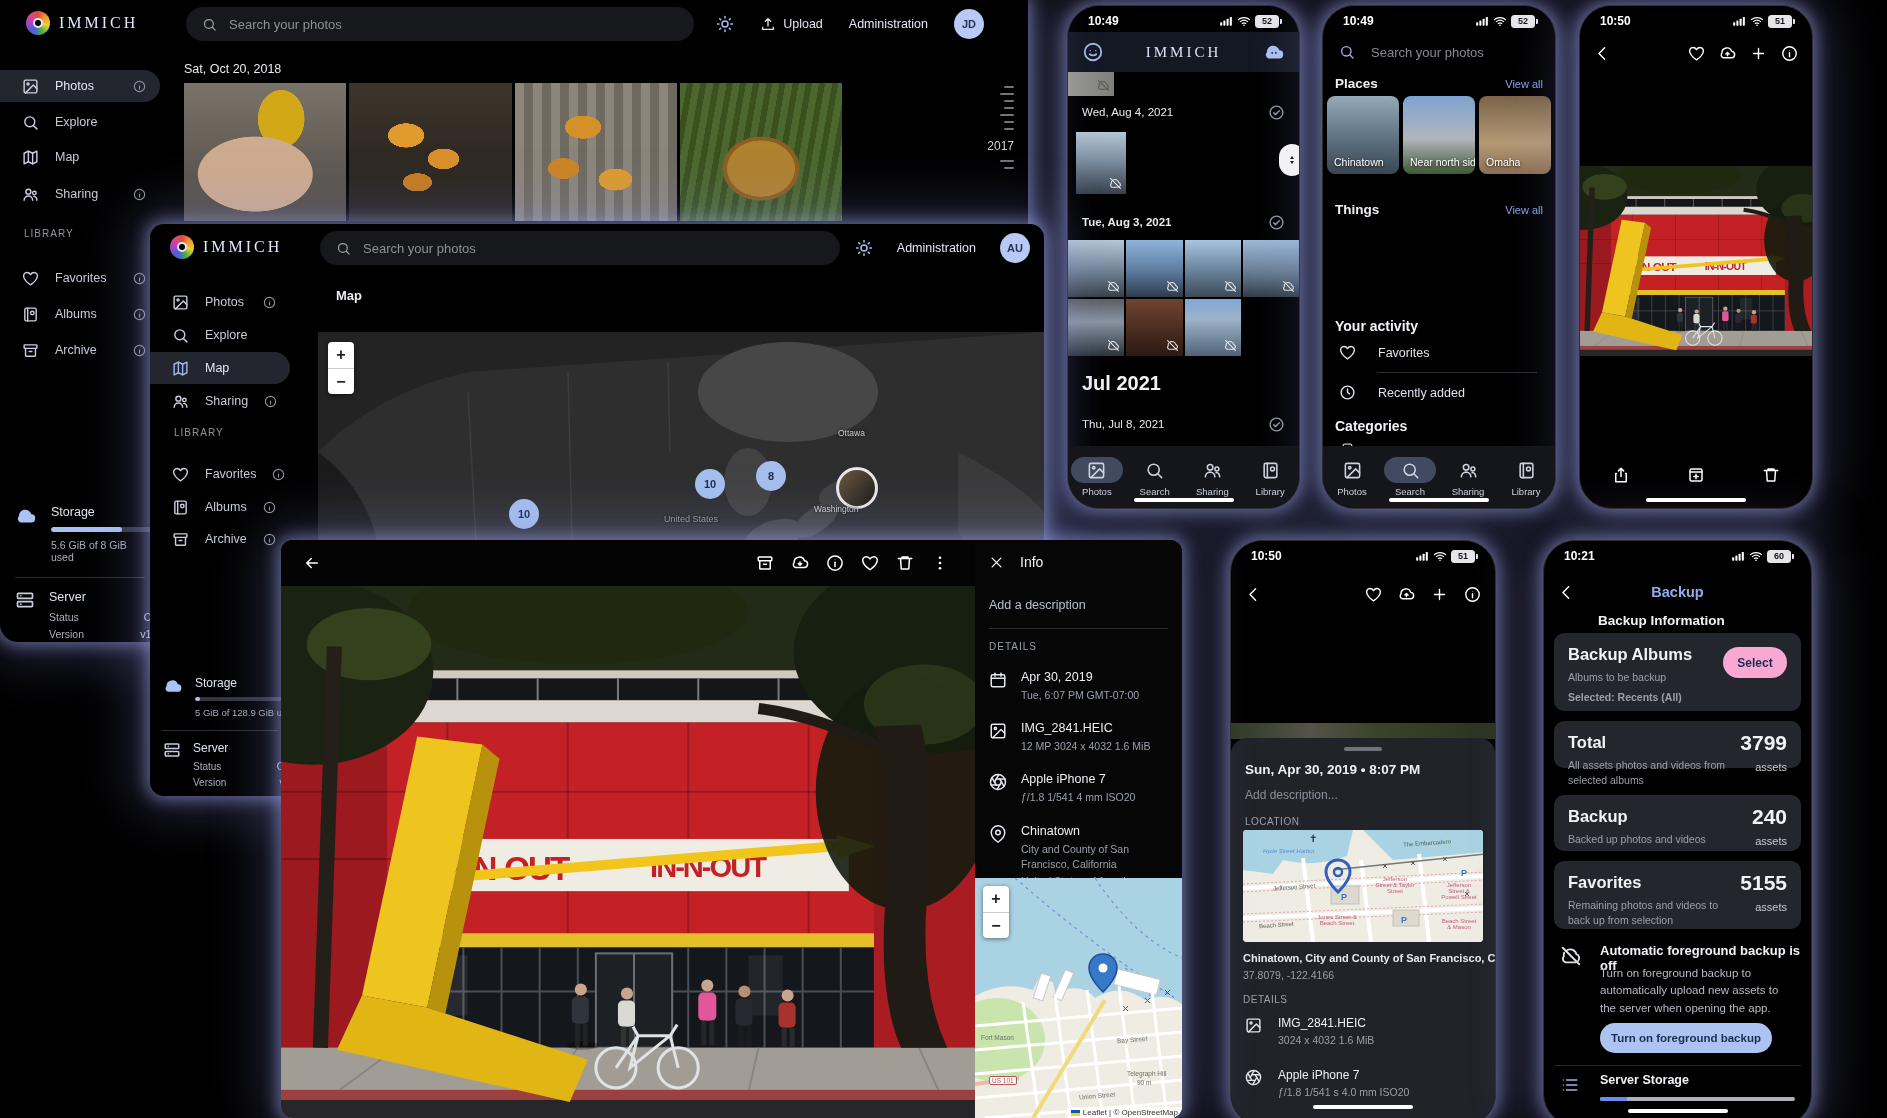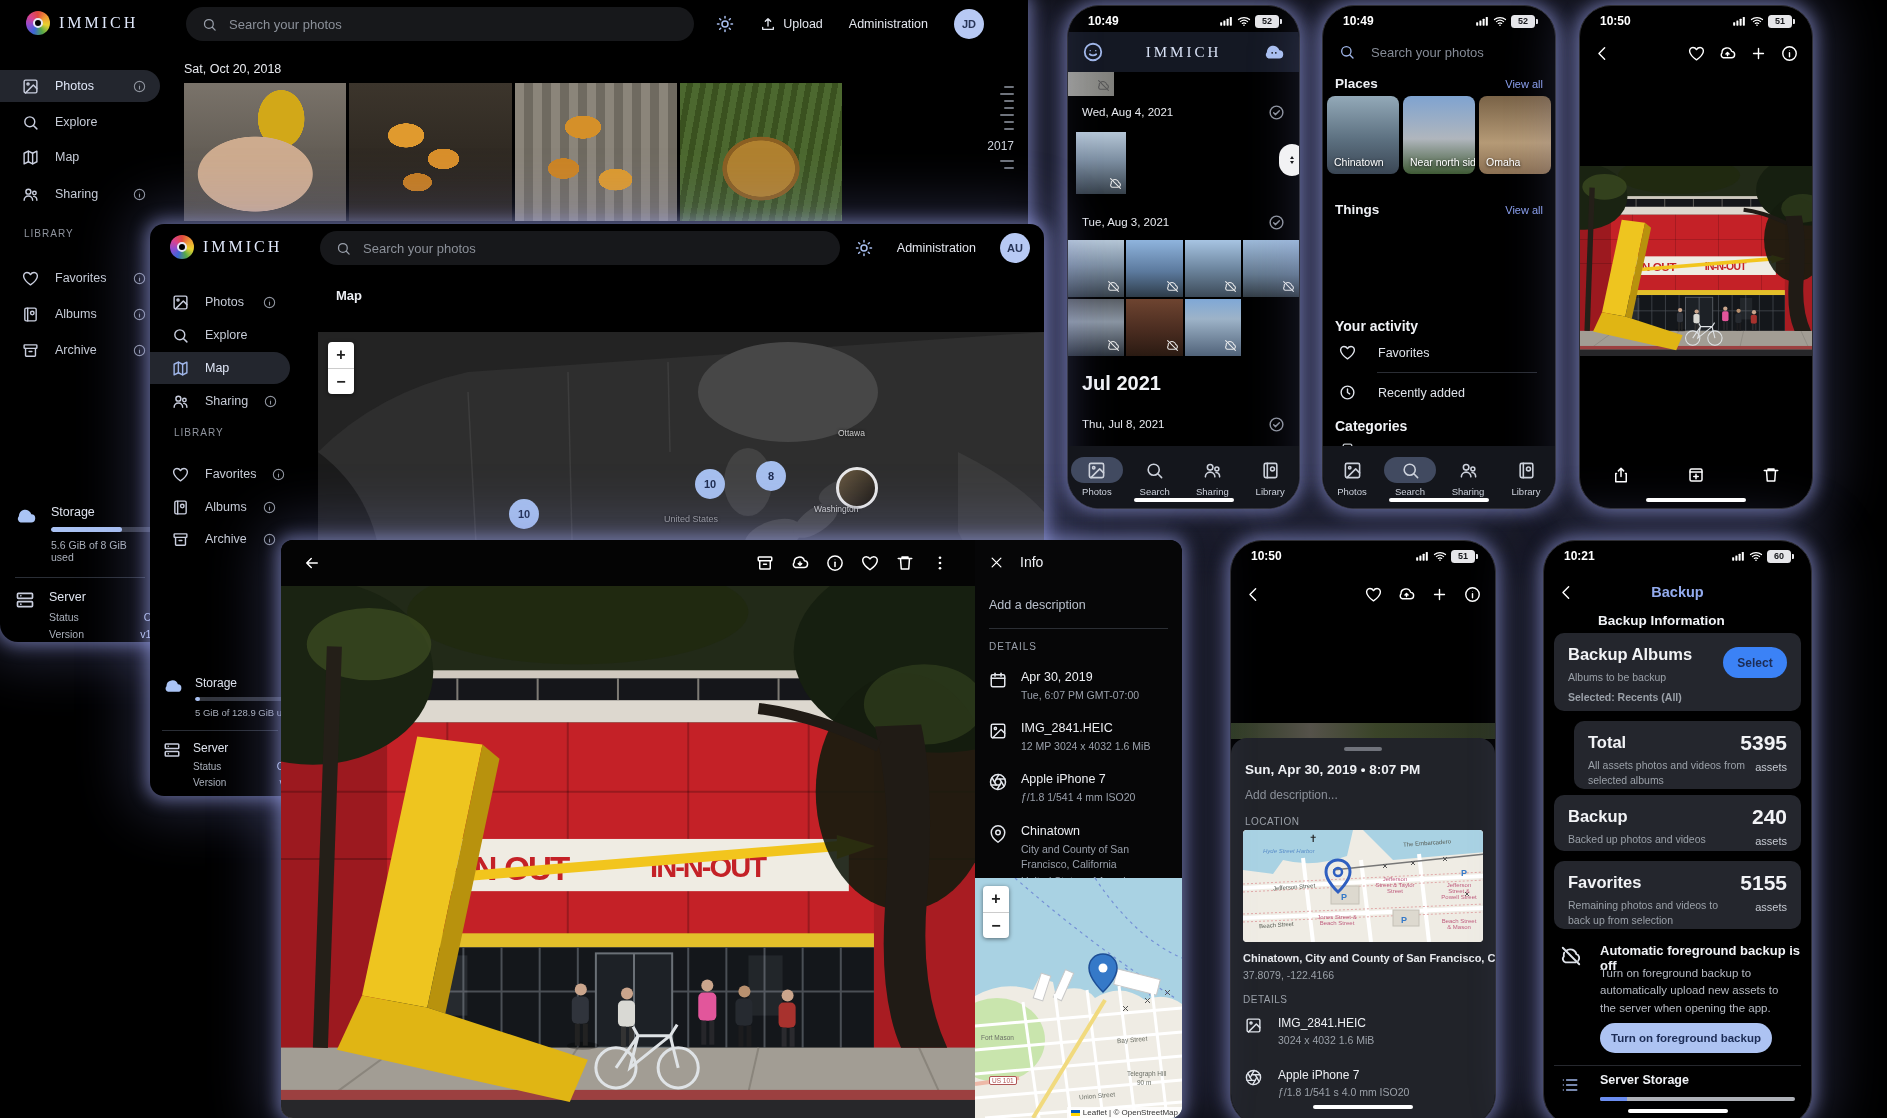--- a/index.html
+++ b/index.html
@@ -153,21 +153,21 @@
   #phE{left:1543px;top:540px;width:269px;height:586px;}
   #phE .ehead{position:absolute;left:0;right:0;top:36px;height:30px;display:flex;align-items:center;padding:0 14px;}
   #phE .ehead .ic{width:17px;height:17px;color:#fff;z-index:2;}
   #phE .ehead .t{position:absolute;left:0;right:0;text-align:center;font-size:14.5px;font-weight:600;color:#93abee;}
   .esec{position:absolute;left:14px;font-size:13.5px;font-weight:bold;color:#f0f2f6;}
   .ecard{position:absolute;left:10px;right:10px;background:#24262d;border-radius:10px;padding:12px 14px;}
   .ecard .bigt{font-size:16.5px;font-weight:bold;color:#f2f3f6;}
   .ecard .sub{font-size:10.5px;color:#9aa0a8;margin-top:6px;line-height:1.4;}
   .ecard .val{position:absolute;right:14px;top:10px;font-size:21px;font-weight:bold;color:#f2f3f6;}
   .ecard .unit{position:absolute;right:14px;top:40px;font-size:11px;color:#c6cad2;}
-  .selbtn{position:absolute;right:14px;top:14px;width:64px;height:31px;border-radius:16px;background:#3b82f6;color:#1c2c55;font-size:12px;font-weight:600;display:flex;align-items:center;justify-content:center;}
+  .selbtn{position:absolute;right:14px;top:14px;width:64px;height:31px;border-radius:16px;background:#f9a8d4;color:#1c2c55;font-size:12px;font-weight:600;display:flex;align-items:center;justify-content:center;}
   .bluelink{color:#8ba6f0;font-weight:600;}
   .fgbtn{position:absolute;left:56px;width:172px;height:30px;border-radius:15px;background:#adc3f2;color:#1c2c55;font-size:11.5px;font-weight:600;display:flex;align-items:center;justify-content:center;}
   .ebar{position:absolute;left:56px;right:16px;height:4px;border-radius:2px;background:#aeb1b8;overflow:hidden;}
   .ebar i{display:block;height:100%;width:14%;background:#6b8df0;}
 </style>
 </head>
 <body>
 
 <svg width="0" height="0" style="position:absolute">
 <symbol id="innout" viewBox="0 0 700 530">
@@ -932,21 +932,21 @@
     <div class="scrollpill" style="top:138px;">
         <span class="ic">
           <svg viewBox="0 0 24 24">
             <g fill="currentColor" stroke="none">
               <path d="M12 4l-4 6h8z"></path>
               <path d="M12 20l-4-6h8z"></path>
             </g>
           </svg>
         </span>
       </div>
-    <div class="datehdr" style="top:210px;">Tue, Aug 3, 2021</div>
+    <div class="datehdr" style="top:210px;font-weight:bold;">Tue, Aug 3, 2021</div>
     <span class="ic chk" style="right:14px;top:208px;">
         <svg viewBox="0 0 24 24">
           <circle cx="12" cy="12" r="9"></circle>
           <path d="M8 12.5l2.5 2.5L16 9.5"></path>
         </svg>
       </span>
     <div class="agrid" style="top:234px;">
       <div class="acell c1">
           <span class="ic cloudoff-badge">
             <svg viewBox="0 0 24 24">
@@ -1454,23 +1454,23 @@
         </span>
       <span class="t">Backup</span>
     </div>
     <div class="esec" style="top:72px;padding-left:40px;">Backup Information</div>
     <div class="ecard" style="top:92px;height:78px;">
       <div class="bigt">Backup Albums</div>
       <div class="selbtn">Select</div>
       <div class="sub">Albums to be backup</div>
       <div class="sub bluelink" style="margin-top:5px;">Selected: Recents (All)</div>
     </div>
-    <div class="ecard" style="top:180px;height:68px;margin-left:20px;">
+    <div class="ecard" style="top:180px;height:47px;">
       <div class="bigt">Total</div>
-      <div class="val">5395</div>
+      <div class="val">3799</div>
       <div class="sub" style="width:160px;">All assets photos and videos from selected albums</div>
       <div class="unit">assets</div>
     </div>
     <div class="ecard" style="top:254px;height:56px;">
       <div class="bigt">Backup</div>
       <div class="val">240</div>
       <div class="sub" style="width:160px;">Backed up photos and videos</div>
       <div class="unit">assets</div>
     </div>
     <div class="ecard" style="top:320px;height:68px;">

